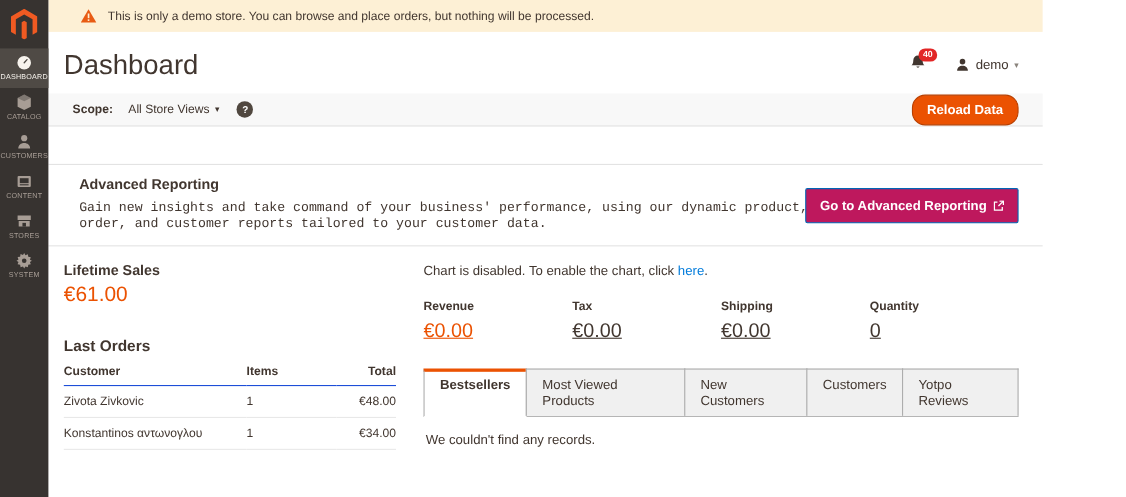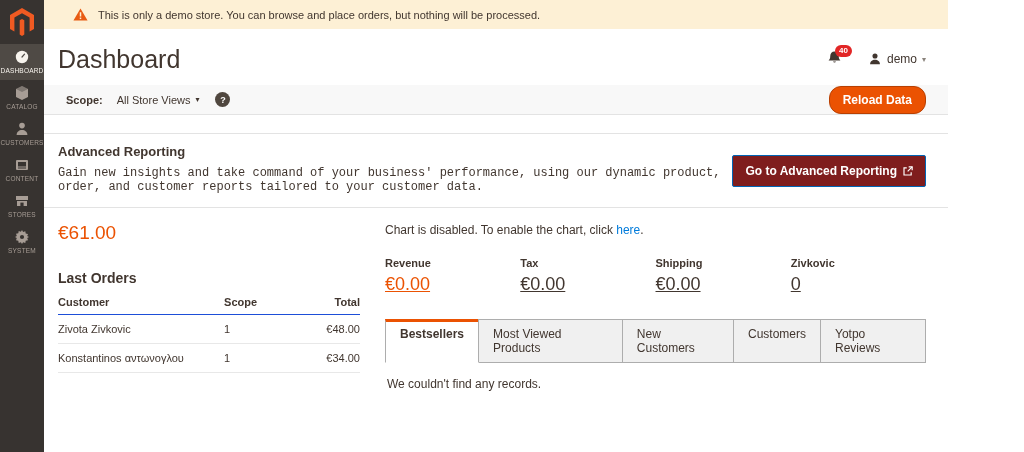--- a/index.html
+++ b/index.html
@@ -27,24 +27,24 @@
   .badge { position:absolute; top:-5px; right:-2px; background:#e22626; color:#fff; font-size:8px; font-weight:bold; line-height:1; padding:2px 4px; border-radius:8px; }
   .user-wrap { display:flex; align-items:center; gap:5px; cursor:pointer; font-size:12px; color:#41362f; }
   .caret { font-size:8px; color:#8a837c; }
 
   .scope-bar { height:30px; background:#f8f8f8; border-bottom:1px solid #e3e3e3; display:flex; align-items:center; padding:0 22px; }
   .scope-label { font-size:11px; font-weight:bold; margin-right:14px; }
   .scope-select { display:flex; align-items:center; gap:5px; font-size:11px; cursor:pointer; margin-right:16px; }
   .help-icon { width:15px; height:15px; border-radius:50%; background:#50473f; color:#fff; font-size:9px; font-weight:bold; display:flex; align-items:center; justify-content:center; cursor:pointer; }
   .reload-btn { margin-left:auto; background:#eb5202; color:#fff; border:1px solid #b84002; font-size:12px; font-weight:bold; padding:6px 13px; border-radius:12px; cursor:pointer; font-family:inherit; }
 
-  .adv-section { margin-top:18px; border-top:1px solid #e3e3e3; border-bottom:1px solid #e3e3e3; padding:10px 180px 13px 14px; position:relative; }
+  .adv-section { margin-top:34px; border-top:1px solid #e3e3e3; border-bottom:1px solid #e3e3e3; padding:10px 180px 13px 28px; position:relative; }
   .adv-title { font-size:13px; font-weight:bold; }
   .adv-desc { font-size:12px; margin-top:7px; color:#41362f;font-family:Liberation Mono, monospace; }
-  .adv-btn { position:absolute; right:22px; top:50%; transform:translateY(-50%); background:#7f1d1d; border:1px solid #0165b5; color:#fff; font-size:12px; font-weight:bold; padding:8px 12px; border-radius:2px; cursor:pointer; display:flex; align-items:center; gap:6px; font-family:inherit; }
+  .adv-btn { position:absolute; right:22px; top:50%; transform:translateY(-50%); background:#be185d; border:1px solid #0165b5; color:#fff; font-size:12px; font-weight:bold; padding:8px 12px; border-radius:2px; cursor:pointer; display:flex; align-items:center; gap:6px; font-family:inherit; }
 
   .columns { display:flex; padding:0 22px 0 14px; }
   .col-left { width:302px; flex:none; margin-right:25px; }
   .col-right { flex:1; min-width:0; }
 
   .stat-label { font-size:13px; font-weight:bold; }
   .stat-value { font-size:19px; margin-top:5px; }
   .accent { color:#eb5202; }
   .mt14 { margin-top:14px; } .mt22 { margin-top:22px; } .mt26 { margin-top:26px; }
 
@@ -181,30 +181,31 @@
           <path d="M6.8 1H11v4.2"></path>
           <path d="M11 1 5.6 6.4"></path>
         </svg>
       </button>
     </div>
 
     <div class="columns">
 
       <div class="col-left">
         <div class="mt14">
+          <div class="stat-label">Lifetime Sales</div>
           <div class="stat-value accent">€61.00</div>
         </div>
 
         <div class="mt26">
           <div class="section-title">Last Orders</div>
           <table class="mini">
             <thead>
               <tr>
                 <th>Customer</th>
-                <th class="c2">Scope</th>
+                <th class="c2">Items</th>
                 <th class="c3">Total</th>
               </tr>
             </thead>
             <tbody>
               <tr>
                 <td>Zivota Zivkovic</td>
                 <td class="c2">1</td>
                 <td class="c3">€48.00</td>
               </tr>
               <tr>
@@ -231,21 +232,21 @@
           </div>
           <div class="total-col">
             <div class="total-label">Tax</div>
             <div class="total-value">€0.00</div>
           </div>
           <div class="total-col">
             <div class="total-label">Shipping</div>
             <div class="total-value">€0.00</div>
           </div>
           <div class="total-col">
-            <div class="total-label">Zivkovic</div>
+            <div class="total-label">Quantity</div>
             <div class="total-value">0</div>
           </div>
         </div>
 
         <div class="tabs-wrap">
           <div class="tab-strip">
             <div class="tab active">Bestsellers</div>
             <div class="tab">Most Viewed Products</div>
             <div class="tab">New Customers</div>
             <div class="tab">Customers</div>

